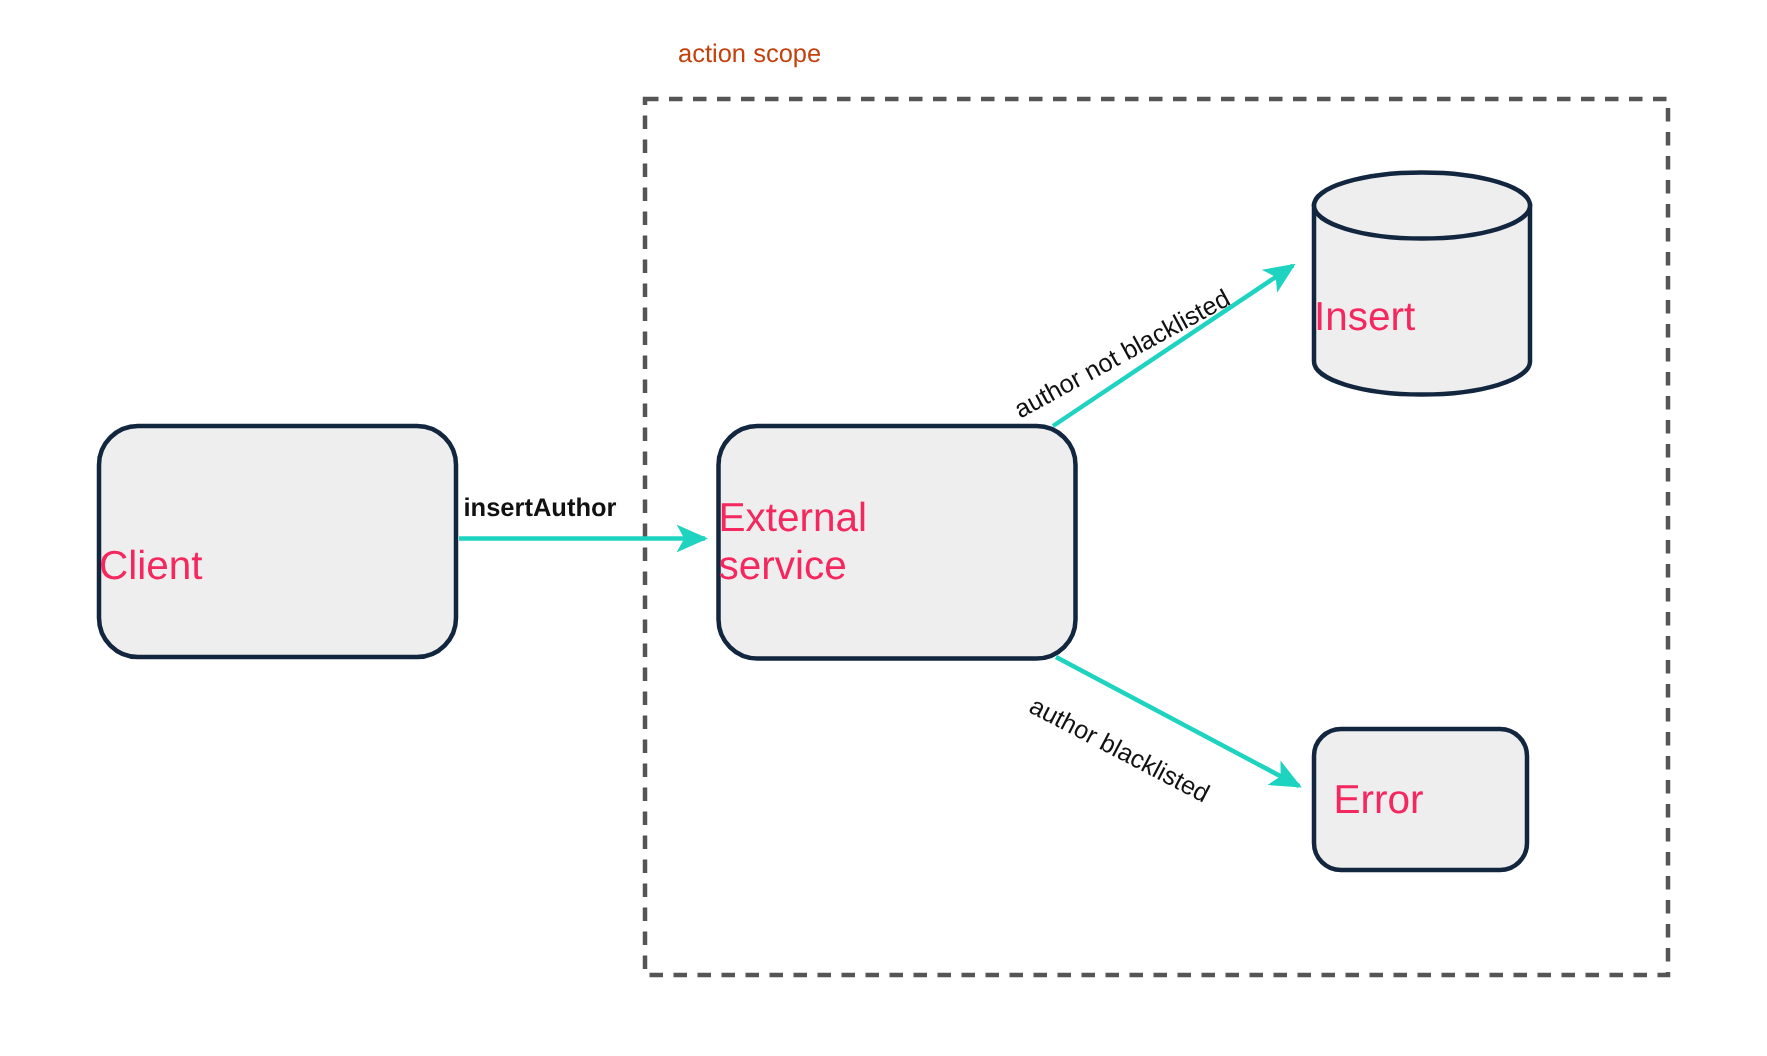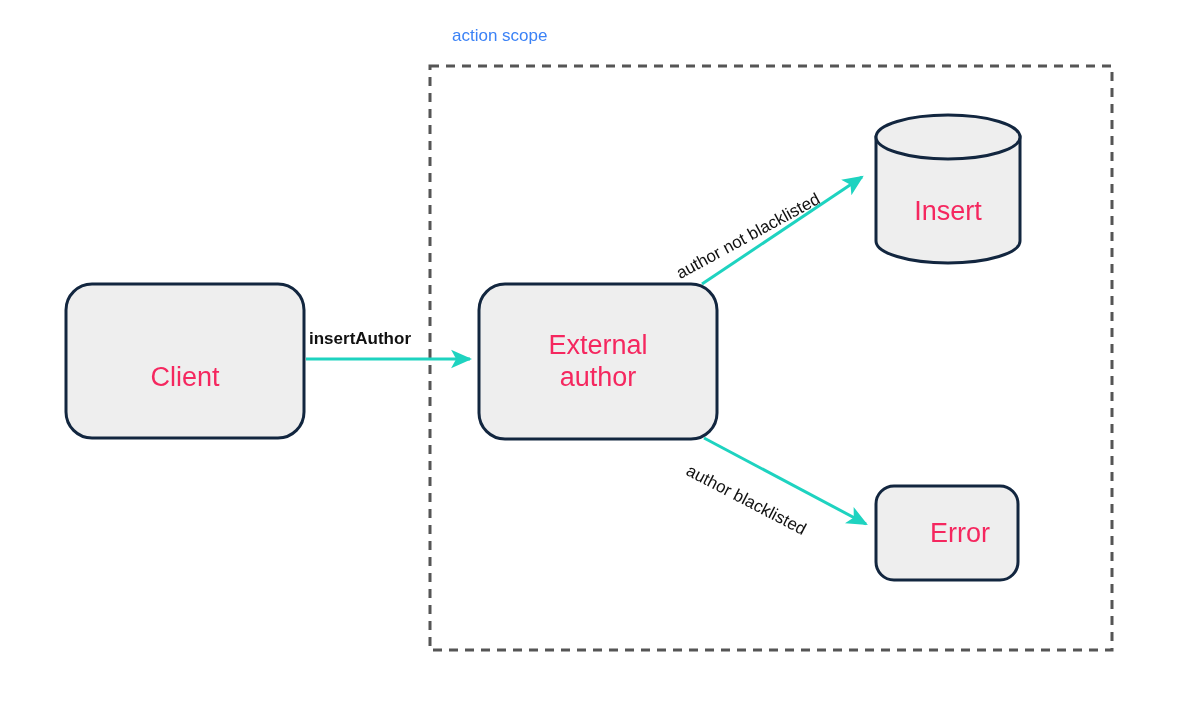--- a/index.html
+++ b/index.html
@@ -21,36 +21,35 @@
     top: 0;
     width: 1178px;
     height: 704px;
   }
   .node-label {
     position: absolute;
     color: #f5275f;
     font-family: "Liberation Sans", sans-serif;
     font-size: 27px;
     line-height: 32px;
-    text-align: center;
     white-space: pre;
     pointer-events: none;
   }
   .edge-label {
     position: absolute;
     color: #111111;
     font-family: "Liberation Sans", sans-serif;
     font-size: 17px;
     line-height: 20px;
     white-space: pre;
     background: transparent;
   }
   .scope-label {
     position: absolute;
-    color: #3b82f6;
+    color: #c2410c;
     font-family: "Liberation Sans", sans-serif;
     font-size: 17px;
     line-height: 20px;
     white-space: pre;
   }
   .rot-up {
     transform: rotate(-28.5deg);
     transform-origin: left top;
   }
   .rot-down {
@@ -88,21 +87,21 @@
     <line x1="702" y1="284" x2="862" y2="177" stroke="#1ed3c0" stroke-width="3" marker-end="url(#arrowTeal)"></line>
 
     <line x1="704" y1="438" x2="866" y2="524" stroke="#1ed3c0" stroke-width="3" marker-end="url(#arrowTeal)"></line>
   </svg>
 
   <div class="scope-label" style="left:452px; top:26px;">action scope</div>
 
   <div class="node-label" style="left:66px; top:361px; width:238px;">Client</div>
 
   <div class="node-label" style="left:479px; top:329px; width:238px;">External
-author</div>
+service</div>
 
   <div class="node-label" style="left:876px; top:195px; width:144px;">Insert</div>
 
   <div class="node-label" style="left:876px; top:517px; width:142px;margin-left:13px;">Error</div>
 
   <div class="edge-label" style="left:309px; top:329px;font-weight:bold;">insertAuthor</div>
 
   <div class="edge-label rot-up" style="left:673px; top:266px;">author not blacklisted</div>
 
   <div class="edge-label rot-down" style="left:692px; top:461px;">author blacklisted</div>

